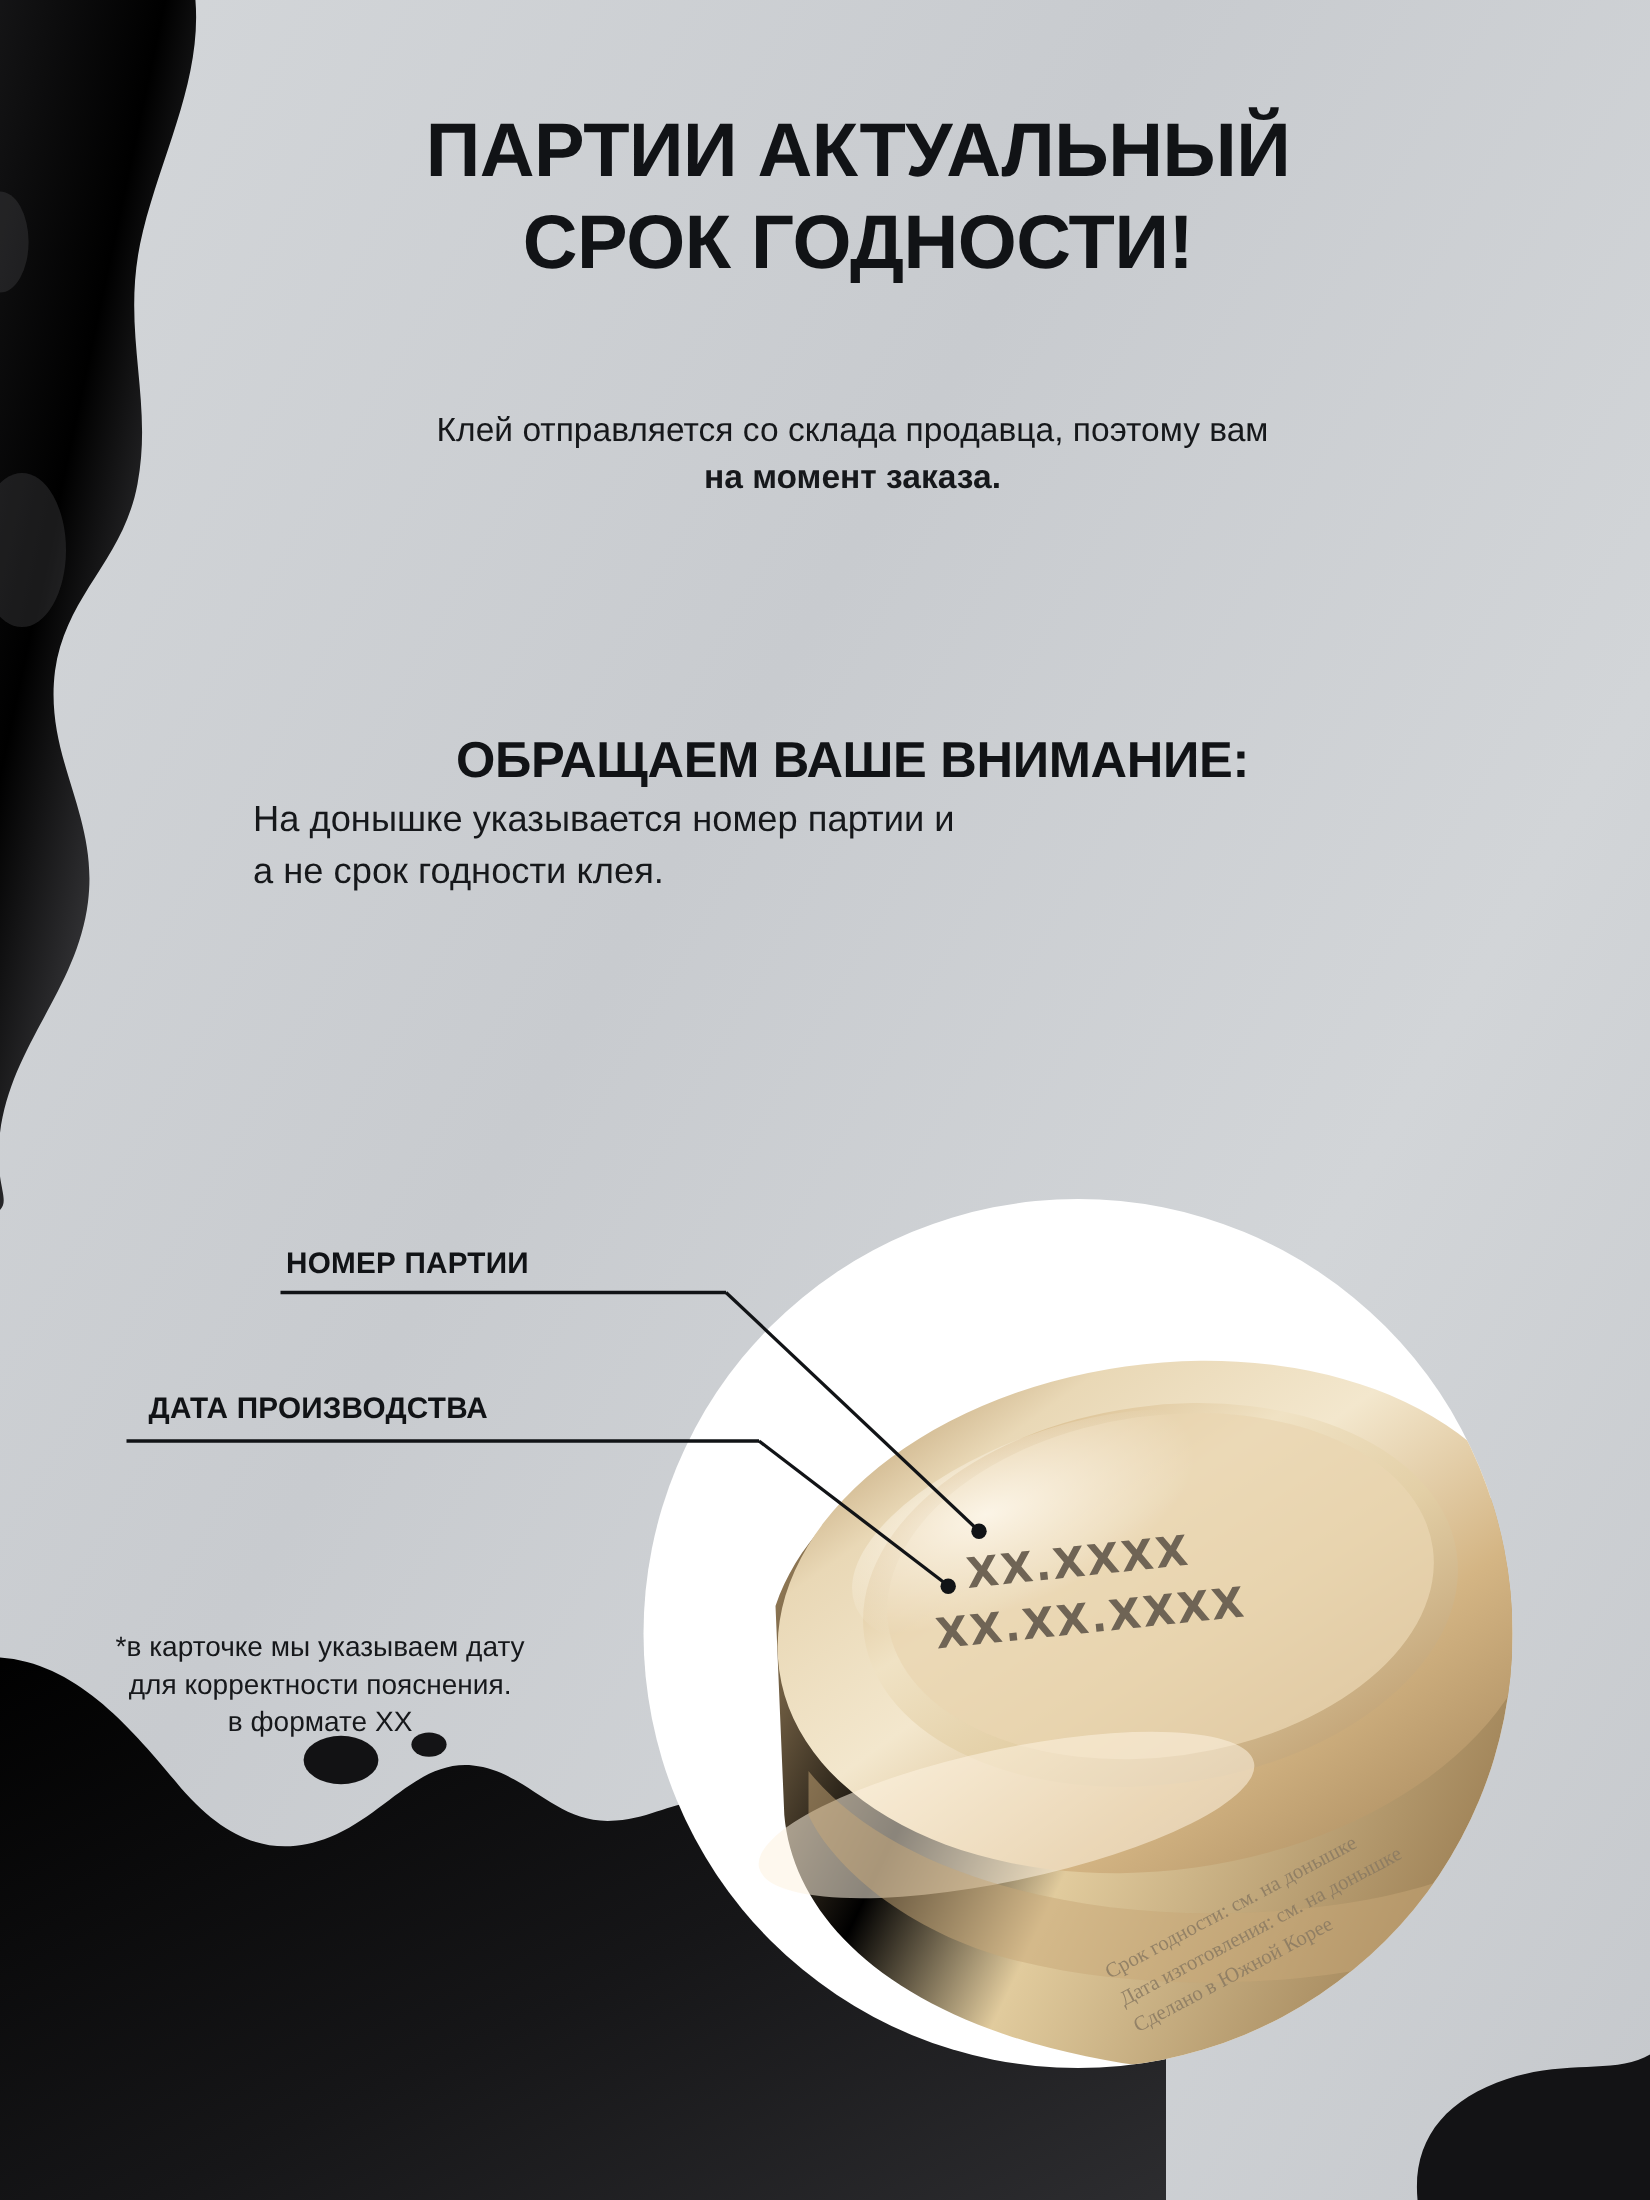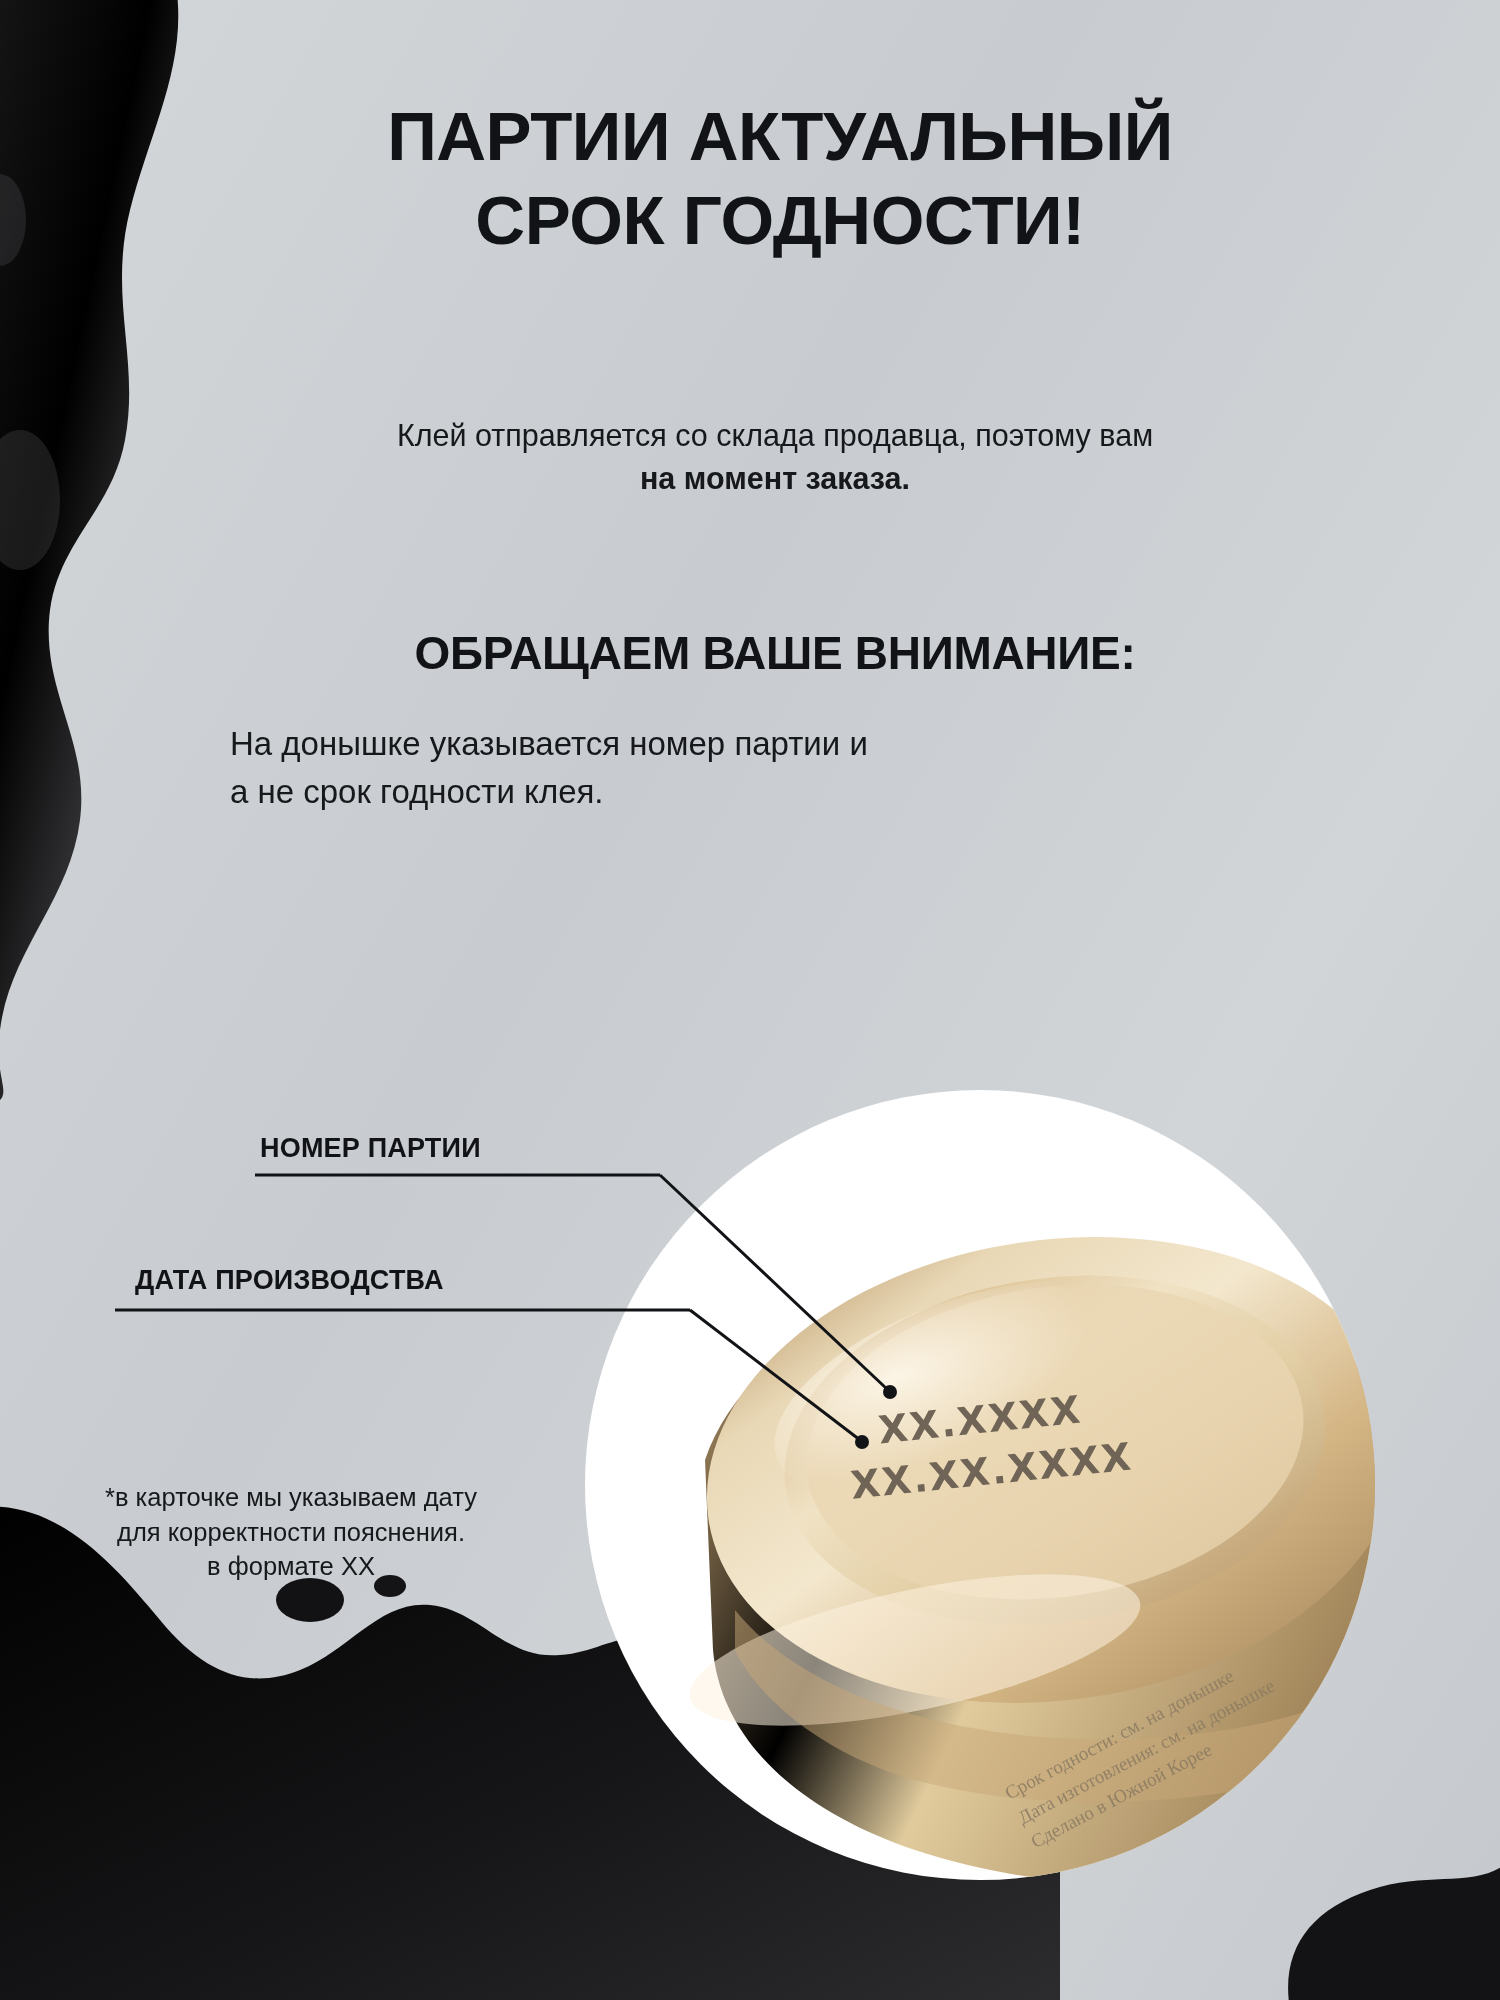--- a/index.html
+++ b/index.html
@@ -53,28 +53,27 @@
 
   .subtext {
     position: absolute;
     left: 230px;
     top: 370px;
     width: 1090px;
     text-align: center;
     font-size: 30.5px;
     line-height: 1.42;
     color: #16181b;
-    margin-top: 44px;
   }
   .subtext .strong { font-weight: bold; }
 
   .attention {
     position: absolute;
     left: 200px;
-    top: 626px;
+    top: 663px;
     width: 1150px;
     text-align: center;
     font-size: 46px;
     font-weight: bold;
     color: #111316;
     letter-spacing: -0.3px;
   }
 
   .attention-body {
     position: absolute;

